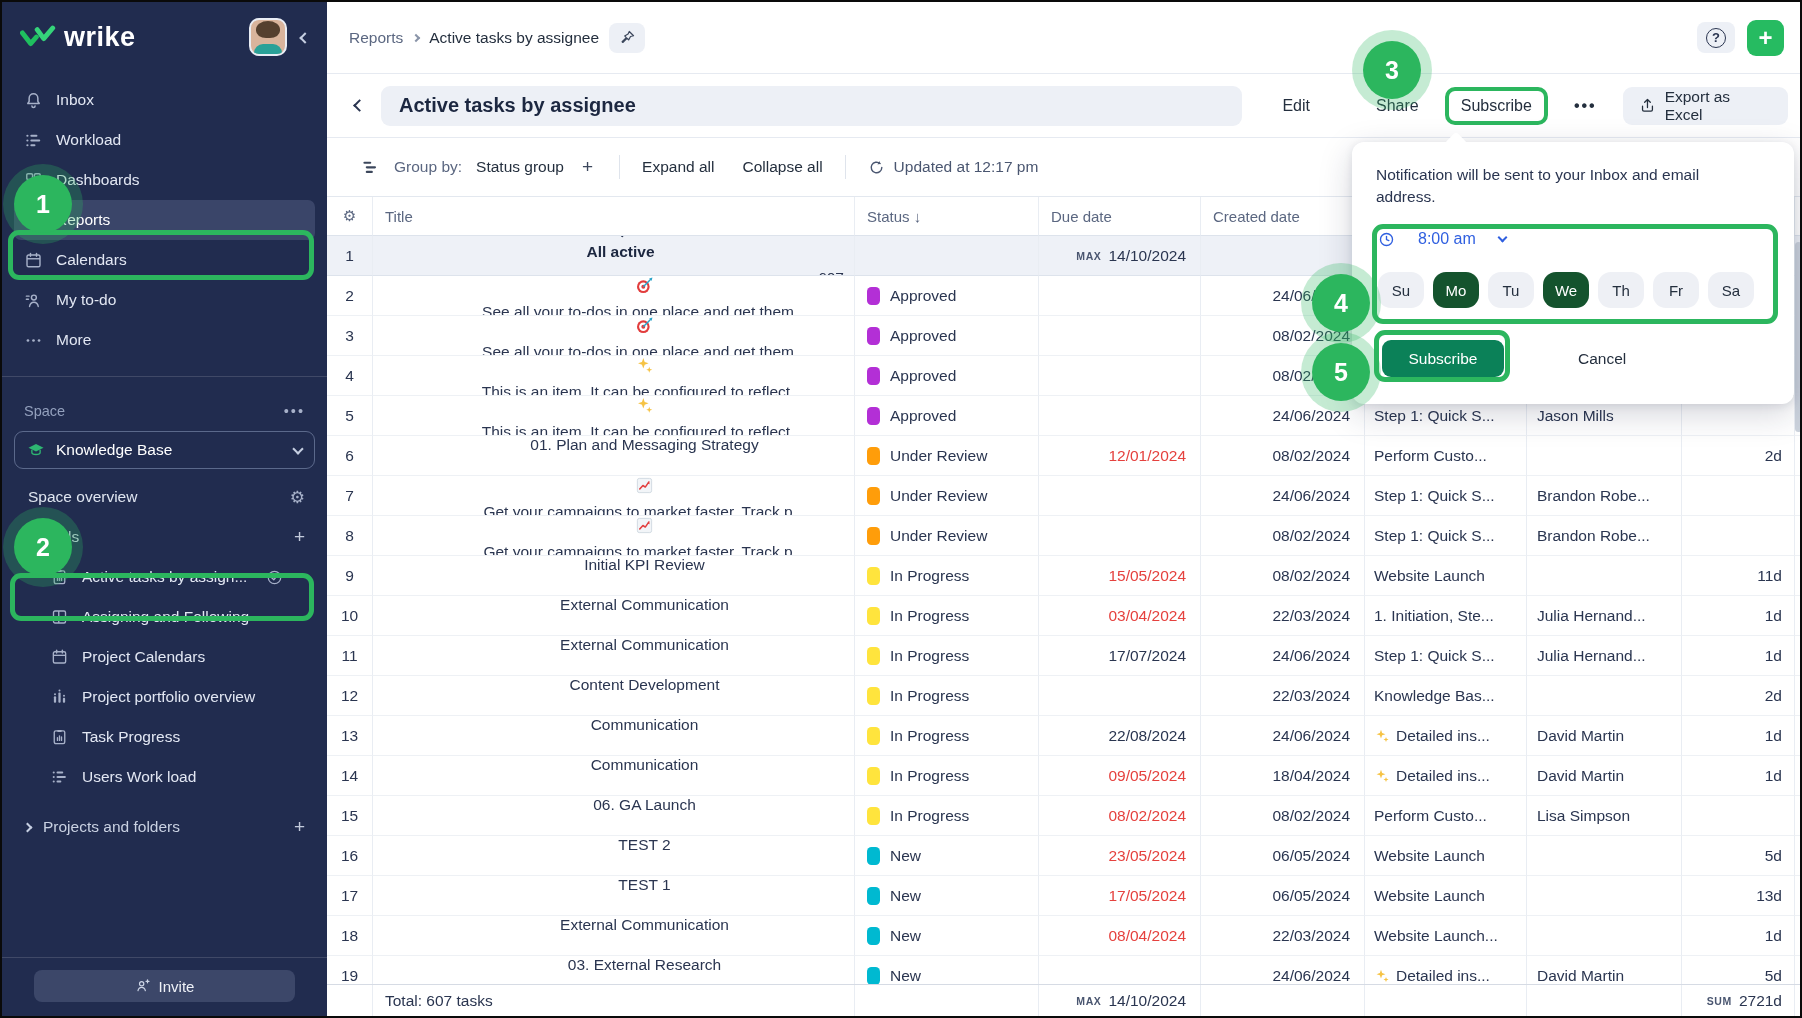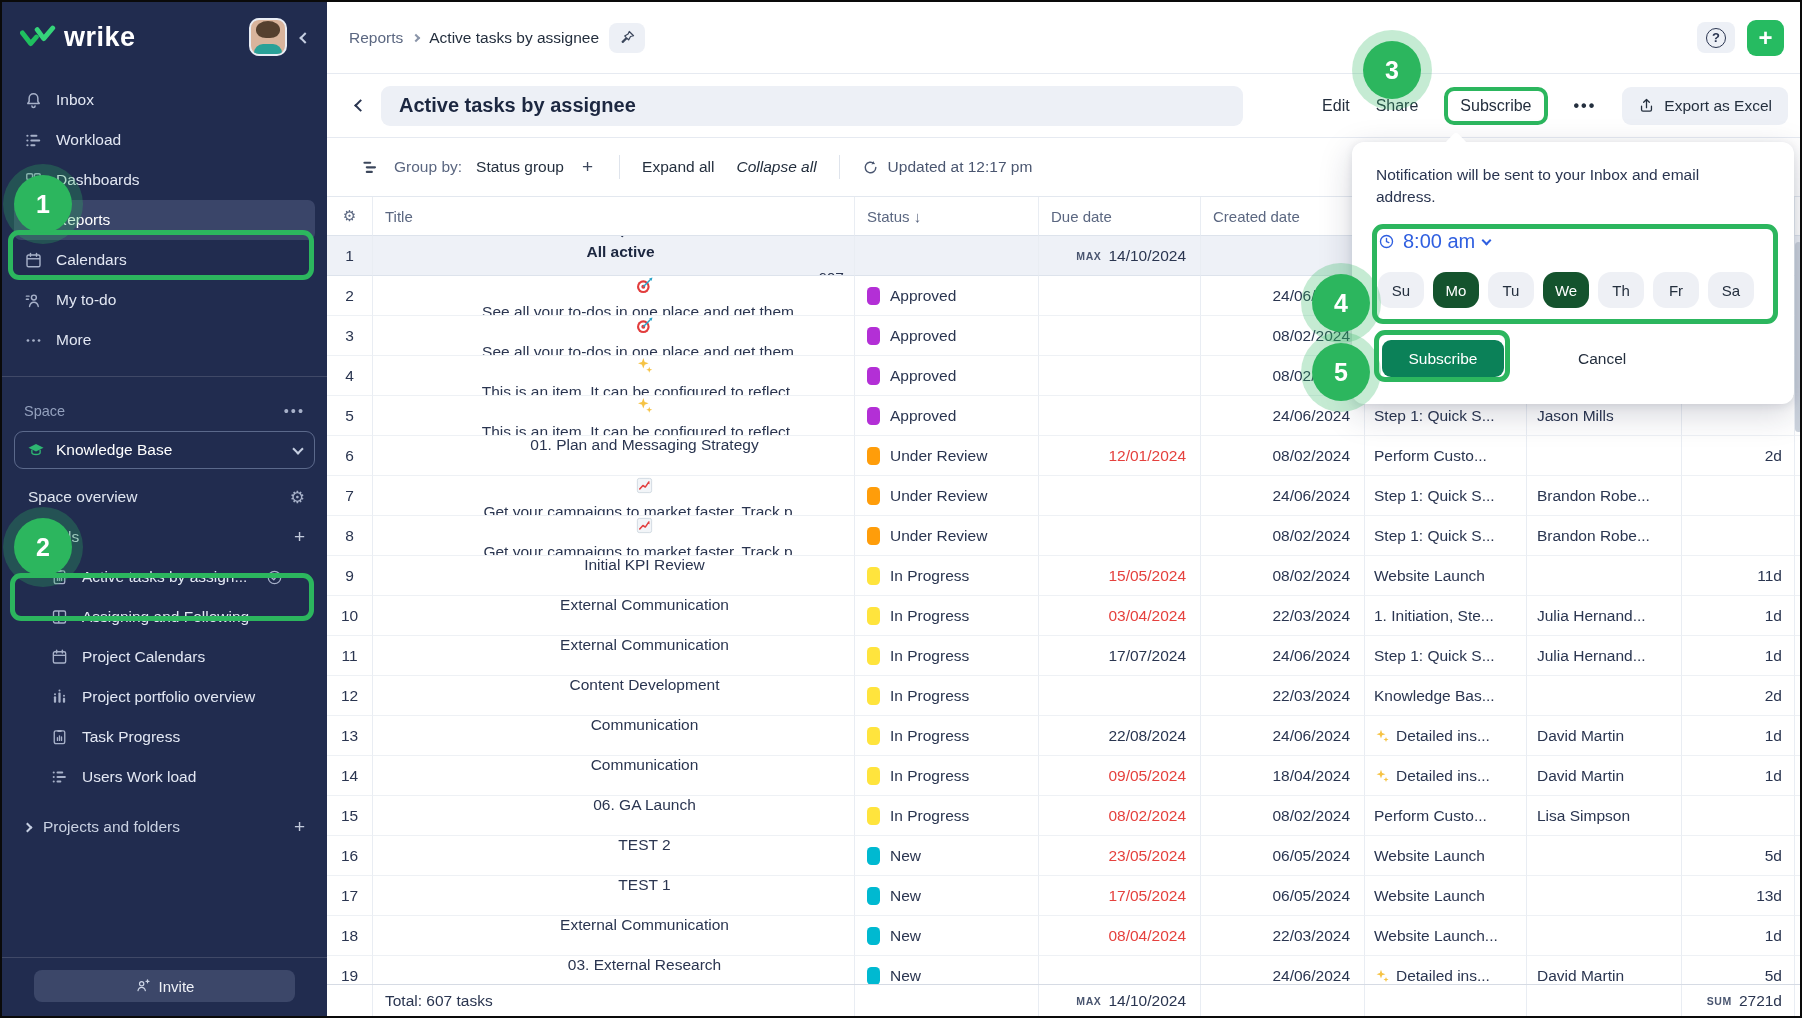--- a/index.html
+++ b/index.html
@@ -52,21 +52,21 @@
   .pin-btn .ic { width:17px; height:17px; }
   .top-right { margin-left:auto; display:flex; align-items:center; gap:12px; }
   .help-btn { width:38px; height:31px; background:#edf0f6; border-radius:8px; display:flex; align-items:center; justify-content:center; cursor:pointer; }
   .qcirc { width:20px; height:20px; border:1.7px solid #2a3550; border-radius:50%; display:flex; align-items:center; justify-content:center; font-size:13px; font-weight:700; color:#2a3550; }
   .add-btn { width:37px; height:36px; background:#26bb61; border-radius:9px; color:#fff; font-size:24px; font-weight:600; display:flex; align-items:center; justify-content:center; cursor:pointer; line-height:1; }
   .titlebar { display:flex; align-items:center; height:64px; border-top:1px solid #e6eaf1; padding:0 16px 0 20px; }
   .back-btn { width:26px; display:flex; justify-content:center; cursor:pointer; margin-right:8px; }
   .back-btn .chev { border-color:#2a3550; width:9px; height:9px; }
   .title-pill { width:862px; height:40px; background:#edf0f6; border-radius:9px; display:flex; align-items:center; padding:0 18px; font-size:20px; font-weight:700; color:#1c2740; cursor:text; }
   .tb-actions { margin-left:auto; display:flex; align-items:center; gap:26px; font-size:16px; color:#242f3e; }
-  .tb-link { cursor:pointer; }
+  .tb-link { cursor:pointer;margin-left:40px; }
   .subscribe-anno { border:4px solid #2cb65e; border-radius:10px; padding:6px 12px; cursor:pointer; }
   .tb-dots { letter-spacing:2px; font-weight:700; color:#242f3e; cursor:pointer; }
   .export-btn { display:flex; align-items:center; gap:9px; background:#edf0f6; border-radius:9px; height:38px; padding:0 16px; font-size:15.5px; color:#242f3e; cursor:pointer; }
   .export-btn .ic { width:17px; height:17px; color:#242f3e; }
   .toolbar { display:flex; align-items:center; height:59px; border-top:1px solid #e6eaf1; padding:0 20px 0 34px; font-size:15.5px; color:#242f3e; gap:14px; }
   .toolbar .ic.gb { width:19px; height:19px; color:#3c475c; }
   .gb-label { color:#5b6781; }
   .gb-plus { color:#3c475c; font-size:19px; cursor:pointer; padding:0 4px; }
   .tbar-div { width:1px; height:24px; background:#dfe4ec; margin:0 8px; }
   .tbar-link { cursor:pointer; }
@@ -101,21 +101,21 @@
   .assignee-cell { padding-left:10px; }
   .dur-cell { justify-content:flex-end; padding-right:12px; }
   .tfoot { position:absolute; left:0; right:0; bottom:0; height:32px; background:#fff; border-top:1px solid #d6dbe4; z-index:20; }
   .tfoot > div { border-bottom:none; font-size:15.5px; }
   .vscroll { position:absolute; right:2px; top:46px; width:7px; height:190px; border-radius:4px; background:#ccd3dd; z-index:5; }
 
   
   .popup { position:absolute; left:1350px; top:140px; width:442px; height:262px; background:#fff; border-radius:12px; box-shadow:0 10px 34px rgba(20,30,60,.18), 0 2px 8px rgba(20,30,60,.10); z-index:50; }
   .popup-arrow { position:absolute; top:-7px; left:96px; width:16px; height:16px; background:#fff; transform:rotate(45deg); border-radius:3px; }
   .popup-msg { position:absolute; left:24px; top:22px; width:360px; font-size:15.5px; color:#2a3550; line-height:1.45; }
-  .time-row { position:absolute; left:26px; top:88px; display:flex; align-items:center; gap:8px; color:#2f5fe0; font-size:20px; cursor:pointer; }
+  .time-row { position:absolute; left:26px; top:88px; display:flex; align-items:center; gap:23px; color:#2f5fe0; font-size:16px; cursor:pointer; }
   .time-row .ic { width:17px; height:17px; }
   .time-row .chev { border-color:#2f5fe0; width:7px; height:7px; }
   .days-row { position:absolute; left:26px; top:130px; display:flex; gap:9px; }
   .day-pill { width:46px; height:36px; border-radius:13px; background:#eef0f5; color:#242f3e; font-size:15px; display:flex; align-items:center; justify-content:center; cursor:pointer; }
   .day-pill.sel { background:#14532d; color:#fff; }
   .popup-actions { position:absolute; left:30px; top:198px; display:flex; align-items:center; gap:74px; }
   .sub-btn { width:122px; height:37px; background:#0b8158; border-radius:9px; color:#fff; font-size:15.5px; display:flex; align-items:center; justify-content:center; cursor:pointer; }
   .cancel-link { font-size:15.5px; color:#242f3e; cursor:pointer; }
 
   
@@ -399,21 +399,21 @@
             <rect x="3" y="4.6" width="10" height="2.8" rx="1.4" fill="currentColor"></rect>
             <rect x="6" y="10.4" width="13" height="2.8" rx="1.4" fill="currentColor"></rect>
             <rect x="6" y="16.2" width="9" height="2.8" rx="1.4" fill="currentColor"></rect>
           </svg>
       </span>
       <span class="gb-label">Group by:</span>
       <span class="tbar-link">Status group</span>
       <span class="gb-plus">+</span>
       <span class="tbar-div"></span>
       <span class="tbar-link">Expand all</span>
-      <span class="tbar-link" style="margin-left:8px;font-style:italic;">Collapse all</span>
+      <span class="tbar-link" style="margin-left:14px;">Collapse all</span>
       <span class="tbar-div"></span>
       <span class="updated">
         <span class="ic">
           <svg viewBox="0 0 24 24">
               <path d="M19.5 12A7.5 7.5 0 1 1 17 6.4" fill="none" stroke="currentColor" stroke-width="2" stroke-linecap="round"></path>
               <path d="M16.2 2.8l1.2 4-4 .9z" fill="currentColor"></path>
             </svg>
         </span>
         <span>Updated at 12:17 pm</span>
       </span>

